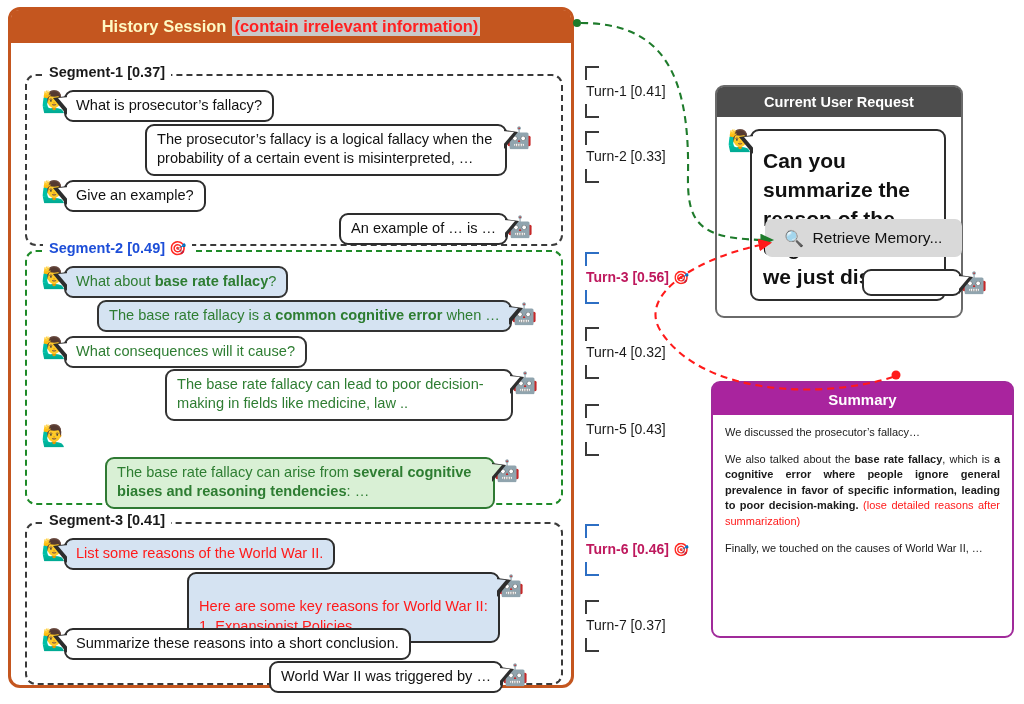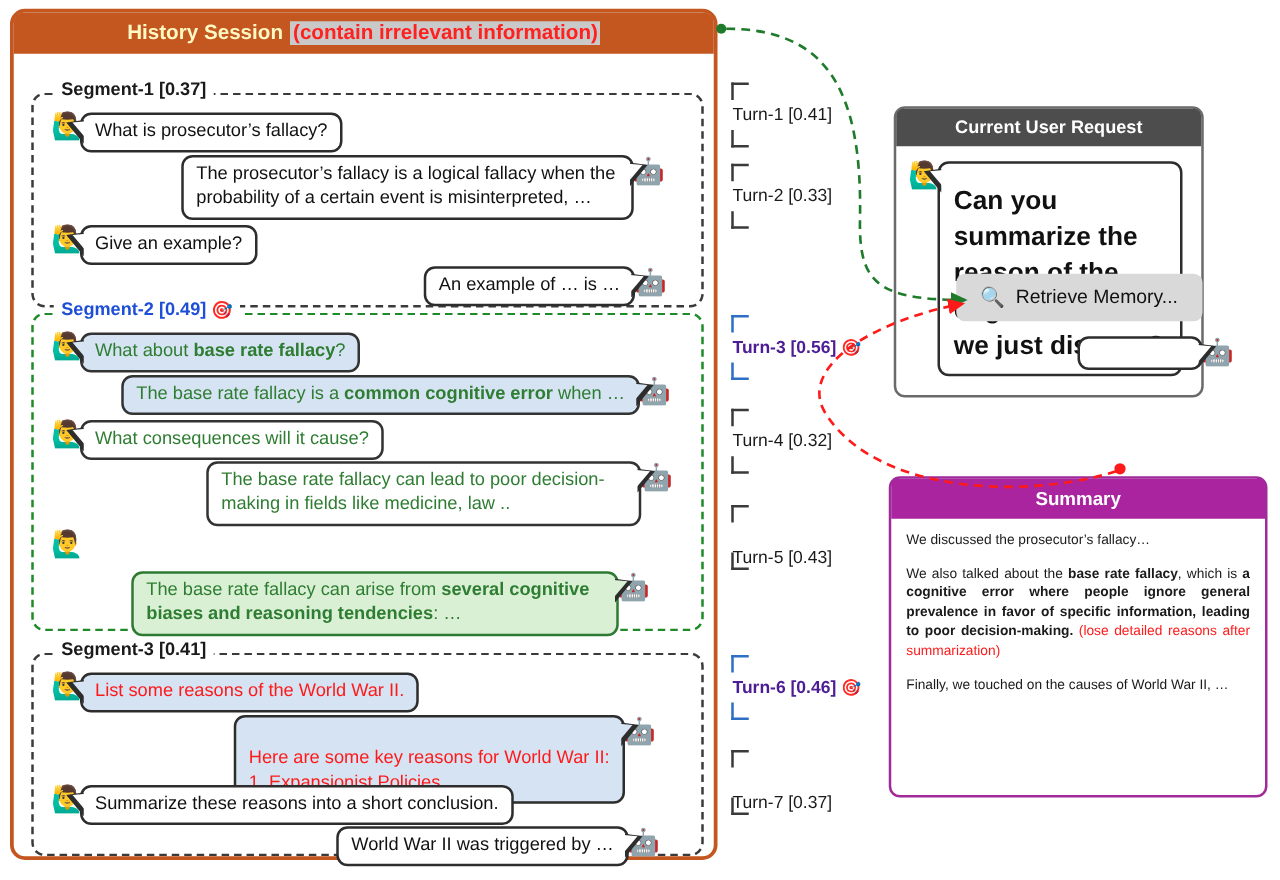--- a/index.html
+++ b/index.html
@@ -109,21 +109,21 @@
     position:absolute; left:0; width:14px;
     border-left:2px solid #3a3a3a;
   }
   .turn-bracket.top    { border-top:2px solid #3a3a3a; }
   .turn-bracket.bottom { border-bottom:2px solid #3a3a3a; }
   .turn-label {
     position:absolute; left:1px; font-size:14px; color:#1a1a1a; white-space:nowrap;
     display:flex; align-items:center; gap:4px;
   }
   .turn-item.highlight .turn-bracket { border-color:#2D6FC4; }
-  .turn-item.highlight .turn-label { color:#4c1d95; font-weight:bold; }
+  .turn-item.highlight .turn-label { color:#be185d; font-weight:bold; }
 
   
   #request-panel {
     position:absolute; left:715px; top:85px; width:248px; height:233px;
     border:2px solid #6a6a6a; border-radius:9px; background:#fff; z-index:20;
   }
   #request-header {
     height:30px; background:#4D4D4D; border-radius:6px 6px 0 0;
     color:#fff; font-size:14.5px; font-weight:bold;
     display:flex; align-items:center; justify-content:center;
@@ -312,38 +312,38 @@
     <div class="turn-item" style="top:327px;">
       <div class="turn-bracket top" style="top:0;  height:14px;"></div>
       <div class="turn-label" style="top:17px;">
         <span>Turn-4 [0.32]</span>
       </div>
       <div class="turn-bracket bottom" style="top:38px; height:14px;"></div>
     </div>
 
     <div class="turn-item" style="top:404px;">
       <div class="turn-bracket top" style="top:0;  height:14px;"></div>
-      <div class="turn-label" style="top:17px;margin-top:16px;">
+      <div class="turn-label" style="top:17px;">
         <span>Turn-5 [0.43]</span>
       </div>
       <div class="turn-bracket bottom" style="top:38px; height:14px;"></div>
     </div>
 
     <div class="turn-item highlight" style="top:524px;">
       <div class="turn-bracket top" style="top:0;  height:14px;"></div>
       <div class="turn-label" style="top:17px;">
         <span>Turn-6 [0.46]</span>
         <span style="font-size:13px;">🎯</span>
       </div>
       <div class="turn-bracket bottom" style="top:38px; height:14px;"></div>
     </div>
 
     <div class="turn-item" style="top:600px;">
       <div class="turn-bracket top" style="top:0;  height:14px;"></div>
-      <div class="turn-label" style="top:17px;margin-top:16px;">
+      <div class="turn-label" style="top:17px;">
         <span>Turn-7 [0.37]</span>
       </div>
       <div class="turn-bracket bottom" style="top:38px; height:14px;"></div>
     </div>
   </div>
 
   <div id="request-panel">
     <div id="request-header">
       <span>Current User Request</span>
     </div>

